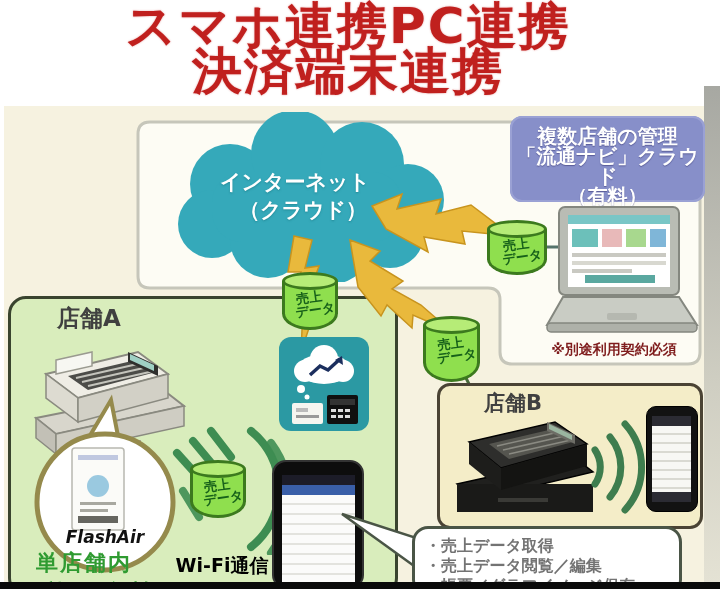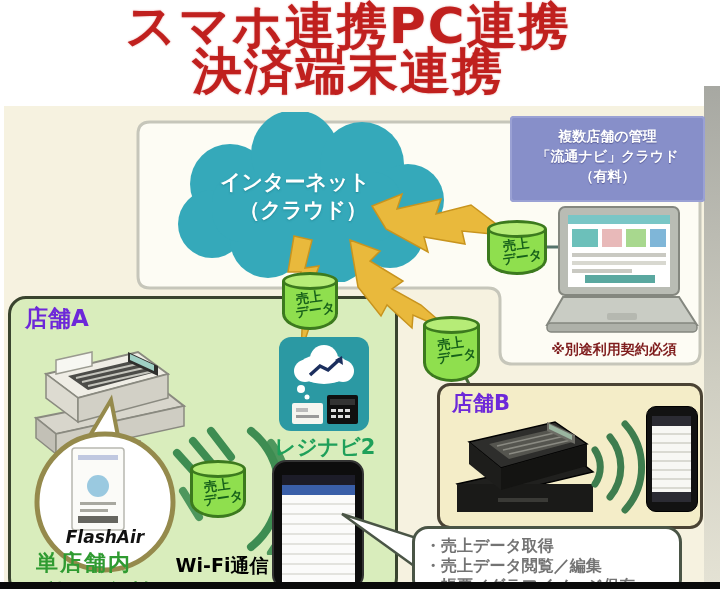--- a/index.html
+++ b/index.html
@@ -6,42 +6,42 @@
   #stage{position:relative;width:720px;height:589px;overflow:hidden;background:#ffffff;
          font-family:"DejaVu Sans",sans-serif;}
   .abs{position:absolute;}
   
   .diagram-bg{left:4px;top:106px;width:716px;height:477px;background:#f6f2e0;}
   
   .title-line{left:0;width:696px;text-align:center;font-weight:800;color:#c0201e;
               font-size:50px;line-height:52px;letter-spacing:2px;
               text-shadow:0 0 2px rgba(192,32,30,.45);}
   
-  .mgmt-box{left:510px;top:116px;width:195px;height:86px;background:#878fc9;border-radius:4px;
-            box-shadow:inset 0 0 0 2px #9aa1d4;color:#fff;font-weight:800;font-size:14px;
+  .mgmt-box{left:510px;top:116px;width:195px;height:86px;background:#878fc9;border-radius:12px;
+            box-shadow:inset 0 0 0 2px #9aa1d4;color:#fff;font-weight:800;font-size:20px;
             line-height:20px;text-align:center;padding-top:10px;box-sizing:border-box;
             text-shadow:0 1px 1px rgba(60,60,120,.6);}
   
   .cloud-text{color:#ffffff;font-weight:800;font-size:21px;text-align:center;width:220px;
               text-shadow:0 1px 2px rgba(20,110,120,.5);}
   
   .cyl .cyl-top{position:absolute;left:0;top:0;height:18px;width:100%;background:#b6ec77;
                 border:3px solid #3c7a1e;border-radius:50%;box-sizing:border-box;z-index:2;}
   .cyl .cyl-bod{position:absolute;left:0;top:9px;bottom:0;width:100%;background:#8fdf4e;
                 border:3px solid #3c7a1e;border-top:none;
                 border-radius:0 0 50% 50%/0 0 34% 34%;box-sizing:border-box;z-index:1;}
   .cyl .cyl-lbl{position:absolute;top:32%;width:100%;text-align:center;font-weight:800;
                 font-size:13px;line-height:13px;color:#17611a;transform:rotate(-8deg);z-index:3;}
   .cyl .cyl-lbl .l2{margin-left:9px;}
   
   .store-a{left:8px;top:296px;width:390px;height:300px;background:#d9edbc;
            border:3.5px solid #39442e;border-radius:18px;box-sizing:border-box;}
   .store-b{left:437px;top:383px;width:266px;height:146px;background:#f4edc8;
            border:3px solid #4a4334;border-radius:13px;box-sizing:border-box;}
-  .store-label{font-weight:800;color:#6d28d9;}
+  .store-label{font-weight:800;color:#404040;margin-left:32px;}
   
   .note-text{left:528px;top:341px;width:172px;text-align:center;font-weight:800;
              font-size:14px;color:#7f1d1d;}
   .flashair-label{left:44px;top:527px;width:122px;text-align:center;font-weight:800;
                   font-style:italic;font-size:17px;color:#111;}
   .footer1{left:36px;top:548px;width:130px;font-weight:800;font-size:22px;color:#2f9b31;letter-spacing:2px;}
   .footer2{left:42px;top:578px;width:160px;font-weight:800;font-size:20px;color:#2f9b31;letter-spacing:2px;}
   .wifi-label{left:166px;top:553px;width:112px;text-align:center;font-weight:800;
               font-size:19px;color:#000000;}
   .app-label{left:268px;top:433px;width:114px;text-align:center;font-weight:800;
@@ -222,21 +222,20 @@
     <rect x="51" y="62" width="25" height="6" fill="#333"></rect>
     <g fill="#ddd">
       <rect x="52" y="72" width="5" height="3"></rect>
         <rect x="59" y="72" width="5" height="3"></rect>
       <rect x="66" y="72" width="5" height="3"></rect>
         <rect x="52" y="78" width="5" height="3"></rect>
       <rect x="59" y="78" width="5" height="3"></rect>
         <rect x="66" y="78" width="5" height="3"></rect>
     </g>
   </svg>
-  <div class="abs app-label">レジナビ2</div>
 
   <div class="abs phone-a">
     <div class="scr">
       <div class="hdr"></div>
         <div class="nav"></div>
         <div class="rows"></div>
     </div>
   </div>
 
   <div class="abs store-b">

